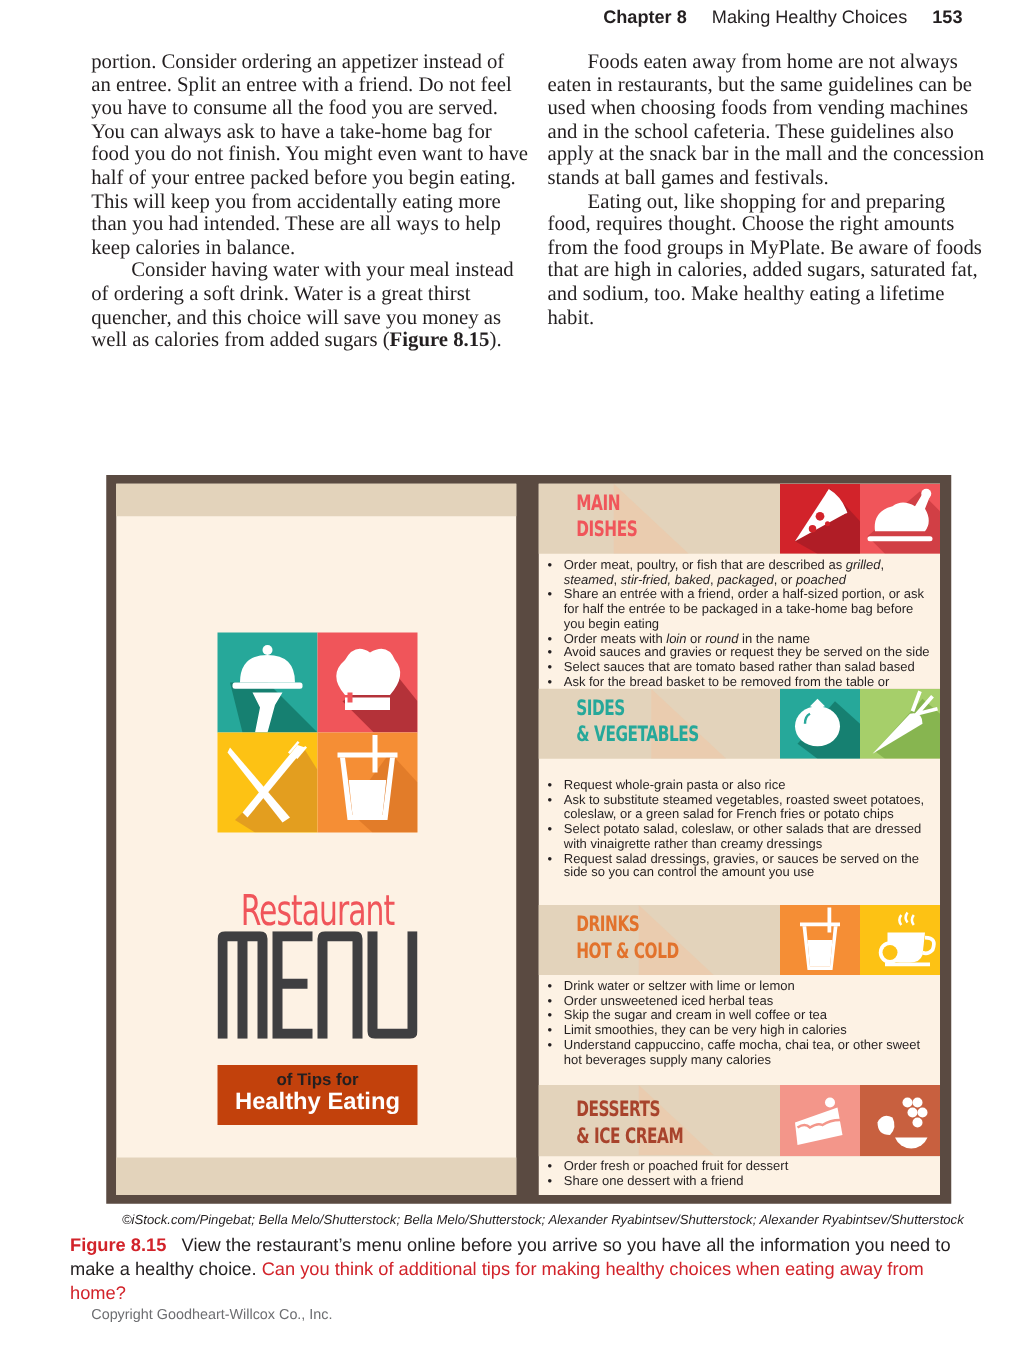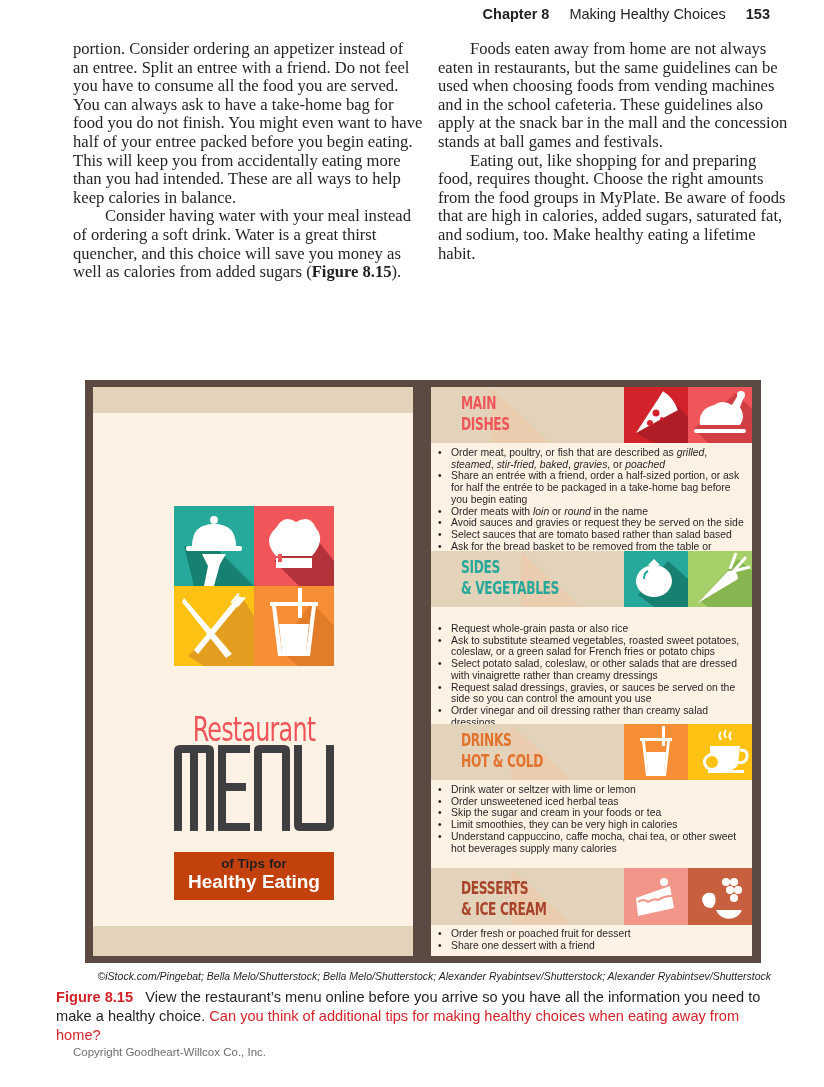--- a/index.html
+++ b/index.html
@@ -143,21 +143,21 @@
       <div class="icon-box ib2" style="background:#f0555a;">
         <svg viewBox="0 0 64 56">
             <polygon points="48,6 64,22 64,56 20,56 6,42" fill="#c93a40" opacity="0.8"></polygon>
             <path d="M12 38 Q10 22 26 18 Q34 12 44 18 L50 8 L56 10 L52 20 Q58 30 52 38 Z" fill="#fff"></path>
             <circle cx="53" cy="8" r="4" fill="#fff"></circle>
             <rect x="6" y="42" width="52" height="4" rx="2" fill="#fff"></rect>
           </svg>
       </div>
     </div>
     <ul class="bullets" style="top:60px;">
-      <li><span>Order meat, poultry, or fish that are described as </span><i>grilled</i><span>, </span><i>steamed</i><span>, </span><i>stir-fried, baked</i><span>, </span><i>gravies</i><span>, or </span><i>poached</i></li>
+      <li><span>Order meat, poultry, or fish that are described as </span><i>grilled</i><span>, </span><i>steamed</i><span>, </span><i>stir-fried, baked</i><span>, </span><i>packaged</i><span>, or </span><i>poached</i></li>
       <li>Share an entrée with a friend, order a half-sized portion, or ask for half the entrée to be packaged in a take-home bag before you begin eating</li>
       <li><span>Order meats with </span><i>loin</i><span> or </span><i>round</i><span> in the name</span></li>
       <li>Avoid sauces and gravies or request they be served on the side</li>
       <li>Select sauces that are tomato based rather than salad based</li>
       <li>Ask for the bread basket to be removed from the table or request whole-grain options</li>
     </ul>
 
     <div class="sec-head" style="top:164px;">
       <svg class="diag" viewBox="0 0 200 56">
           <polygon points="90,0 150,56 90,56" fill="#ecc9aa" opacity="0.7"></polygon>
@@ -180,21 +180,20 @@
             <path d="M10 52 L40 20 Q50 18 50 28 Z" fill="#fff"></path>
             <path d="M44 22 L58 6 M46 20 L62 16 M42 18 L48 2" stroke="#fff" stroke-width="3"></path>
           </svg>
       </div>
     </div>
     <ul class="bullets" style="top:236px;">
       <li>Request whole-grain pasta or also rice</li>
       <li>Ask to substitute steamed vegetables, roasted sweet potatoes, coleslaw, or a green salad for French fries or potato chips</li>
       <li>Select potato salad, coleslaw, or other salads that are dressed with vinaigrette rather than creamy dressings</li>
       <li>Request salad dressings, gravies, or sauces be served on the side so you can control the amount you use</li>
-      <li>Order vinegar and oil dressing rather than creamy salad dressings</li>
     </ul>
 
     <div class="sec-head" style="top:337px;">
       <svg class="diag" viewBox="0 0 200 56">
           <polygon points="80,0 140,56 80,56" fill="#ecc9aa" opacity="0.7"></polygon>
         </svg>
       <div class="sec-title" style="color:#e2722c;">
           <div>DRINKS</div>
           <div>HOT &amp; COLD</div>
         </div>
@@ -213,21 +212,21 @@
             <rect x="20" y="46" width="36" height="3" fill="#fff"></rect>
             <circle cx="24" cy="38" r="9" fill="#fff"></circle>
             <circle cx="24" cy="38" r="6" fill="#fdc214"></circle>
             <path d="M33 8 Q30 12 33 16 M38 6 Q35 10 38 14 M43 8 Q40 12 43 16" stroke="#fff" stroke-width="2" fill="none"></path>
           </svg>
       </div>
     </div>
     <ul class="bullets" style="top:397px;">
       <li>Drink water or seltzer with lime or lemon</li>
       <li>Order unsweetened iced herbal teas</li>
-      <li>Skip the sugar and cream in your foods or tea</li>
+      <li>Skip the sugar and cream in well coffee or tea</li>
       <li>Limit smoothies, they can be very high in calories</li>
       <li>Understand cappuccino, caffe mocha, chai tea, or other sweet hot beverages supply many calories</li>
     </ul>
 
     <div class="sec-head" style="top:481px;height:57px;">
       <svg class="diag" viewBox="0 0 200 56">
           <polygon points="80,0 140,56 80,56" fill="#ecc9aa" opacity="0.7"></polygon>
         </svg>
       <div class="sec-title" style="color:#a8432c;top:10px;">
           <div>DESSERTS</div>

